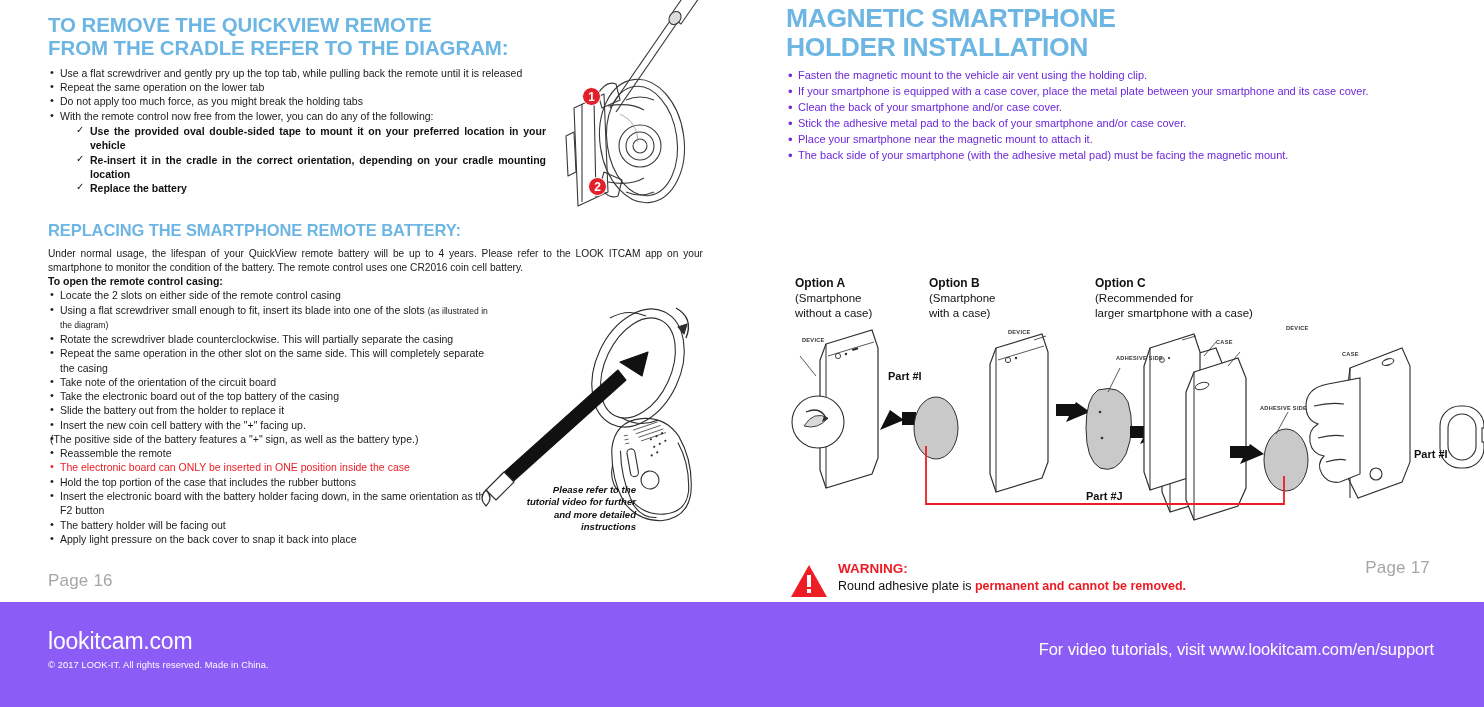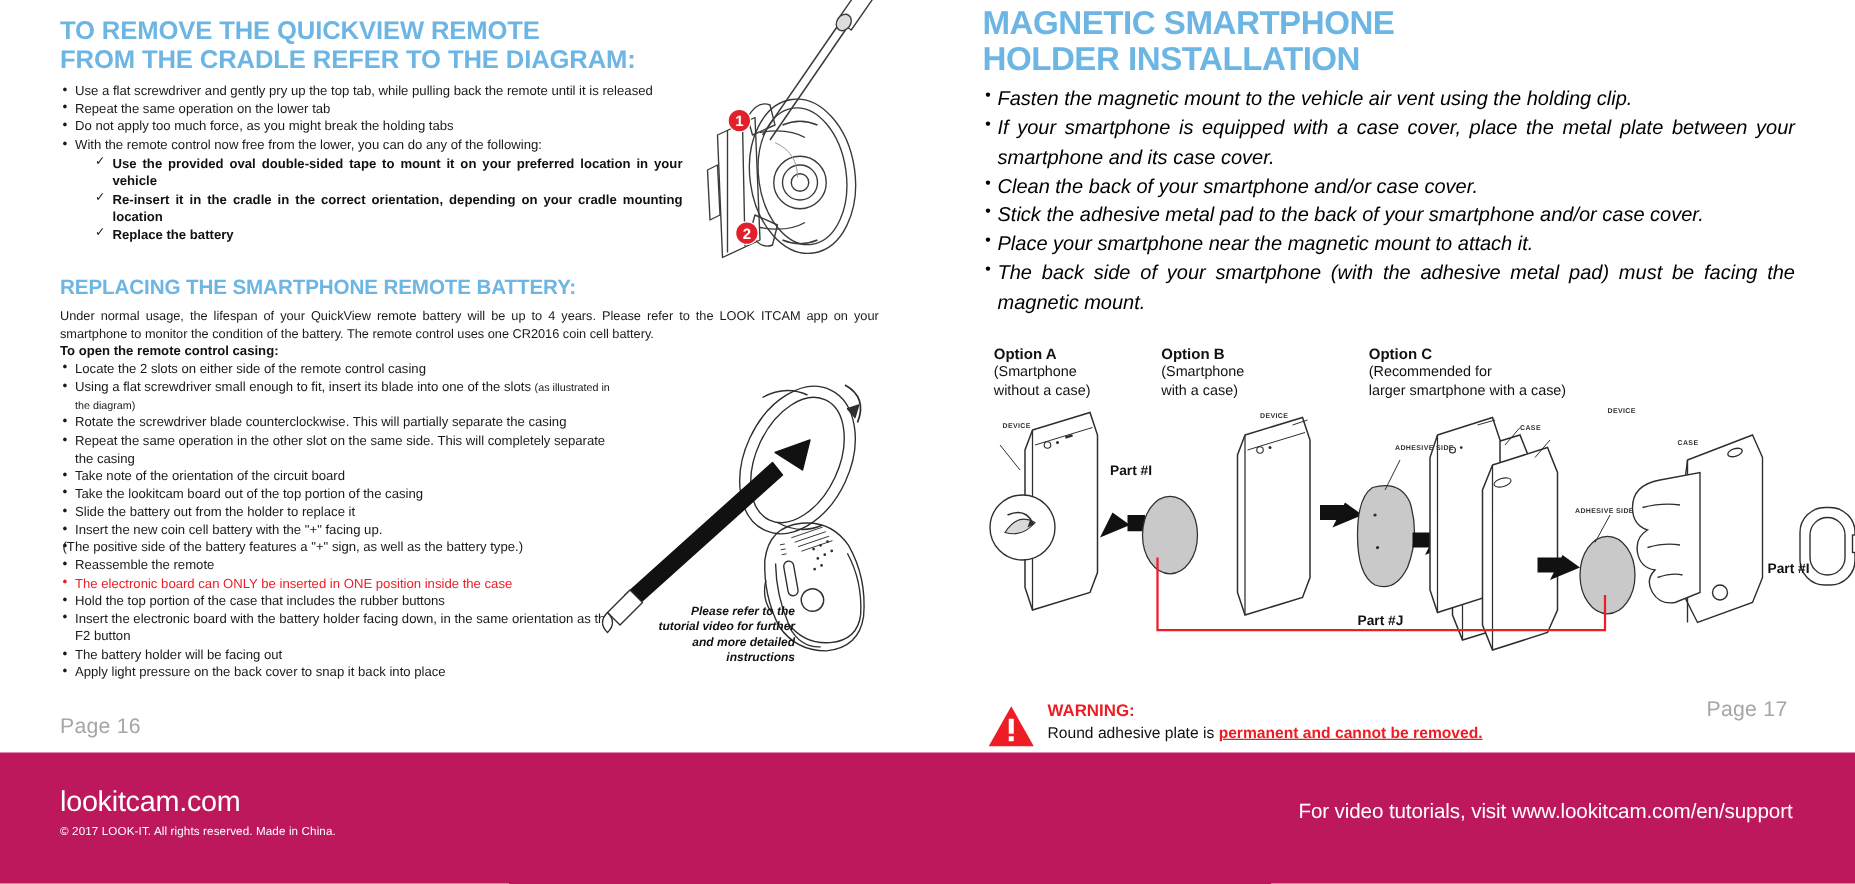--- a/index.html
+++ b/index.html
@@ -68,38 +68,38 @@
     font-size: 10px; font-weight: normal;
   }
   ul.clist > li.just { text-align: justify; }
 
   .para { font-size: 10.2px; line-height: 1.38; color: #1a1a1a; text-align: justify; }
   .sub-head { font-size: 10.5px; font-weight: bold; color: #111; margin-bottom: 1px; }
   .tiny { font-size: 8.6px; }
   .nobullet { list-style: none; padding-left: 12px; font-size: 8.6px; line-height: 1.3; }
 
   
-  .col-right ul.blist > li { font-size: 16px; line-height: 1.45; color: #000000; font-style: italic; }
+  .col-right ul.blist > li { font-size: 11px; line-height: 1.45; color: #6d28d9; }
   .col-right ul.blist > li::before { font-size: 13px; top: -1px; }
 
   
   .page-num {
     position: absolute;
     font-size: 17px;
     color: #a6a6a6;
     letter-spacing: 0.2px;
   }
   #pnum-left  { left: 48px;   top: 571px; }
   #pnum-right { right: 54px;  top: 558px; }
 
   
   .footer {
     position: absolute; left: 0; bottom: 0;
     width: 1484px; height: 105px;
-    background: #be185d;
+    background: #8b5cf6;
   }
   .footer-brand {
     position: absolute; left: 48px; top: 26px;
     color: #ffffff; font-size: 23px; letter-spacing: -0.2px;
   }
   .footer-copy {
     position: absolute; left: 48px; top: 58px;
     color: #ffffff; font-size: 9.3px; letter-spacing: 0.1px;
   }
   .footer-right {
@@ -113,21 +113,21 @@
   .opt .t { font-weight: bold; font-size: 12px; }
   #opt-a { left: 0px;   top: 0px; }
   #opt-b { left: 134px; top: 0px; }
   #opt-c { left: 300px; top: 0px; }
 
   
   .warn { position: absolute; left: 790px; top: 521px; width: 520px; height: 44px; margin-top: 40px; }
   .warn-tri { position: absolute; left: 0px; top: 3px; width: 38px; height: 34px; }
   .warn-title { position: absolute; left: 48px; top: 0px; color: #ED1C24; font-weight: bold; font-size: 13.5px; }
   .warn-body  { position: absolute; left: 48px; top: 18px; font-size: 12.5px; color: #111; white-space: nowrap; }
-  .warn-body b { color: #ED1C24; text-decoration: underline; }
+  .warn-body b { color: #ED1C24; }
 
   
   .tut-note {
     position: absolute; left: 524px; top: 484px; width: 112px;
     font-size: 9.6px; font-style: italic; font-weight: bold;
     color: #111; text-align: right; line-height: 1.3;
   }
 
   
   .dia { position: absolute; }
@@ -176,21 +176,21 @@
     <div class="para" style="width:655px;">Under normal usage, the lifespan of your QuickView remote battery will be up to 4 years. Please refer to the LOOK ITCAM app on your smartphone to monitor the condition of the battery. The remote control uses one CR2016 coin cell battery.</div>
 
     <div class="sub-head">To open the remote control casing:</div>
 
     <ul class="blist" style="width:450px;">
       <li>Locate the 2 slots on either side of the remote control casing</li>
       <li><span>Using a flat screwdriver small enough to fit, insert its blade into one of the slots</span> <span class="tiny">(as illustrated in the diagram)</span></li>
       <li>Rotate the screwdriver blade counterclockwise. This will partially separate the casing</li>
       <li>Repeat the same operation in the other slot on the same side. This will completely separate the casing</li>
       <li>Take note of the orientation of the circuit board</li>
-      <li>Take the lookitcam board out of the top portion of the casing</li>
+      <li>Take the electronic board out of the top battery of the casing</li>
       <li>Slide the battery out from the holder to replace it</li>
       <li>Insert the new coin cell battery with the "+" facing up.</li>
       <li class="nobullet" style="padding-left:2px;">(The positive side of the battery features a "+" sign, as well as the battery type.)</li>
       <li>Reassemble the remote</li>
       <li class="red">The electronic board can ONLY be inserted in ONE position inside the case</li>
       <li>Hold the top portion of the case that includes the rubber buttons</li>
       <li>Insert the electronic board with the battery holder facing down, in the same orientation as the F2 button</li>
       <li>The battery holder will be facing out</li>
       <li>Apply light pressure on the back cover to snap it back into place</li>
     </ul>

